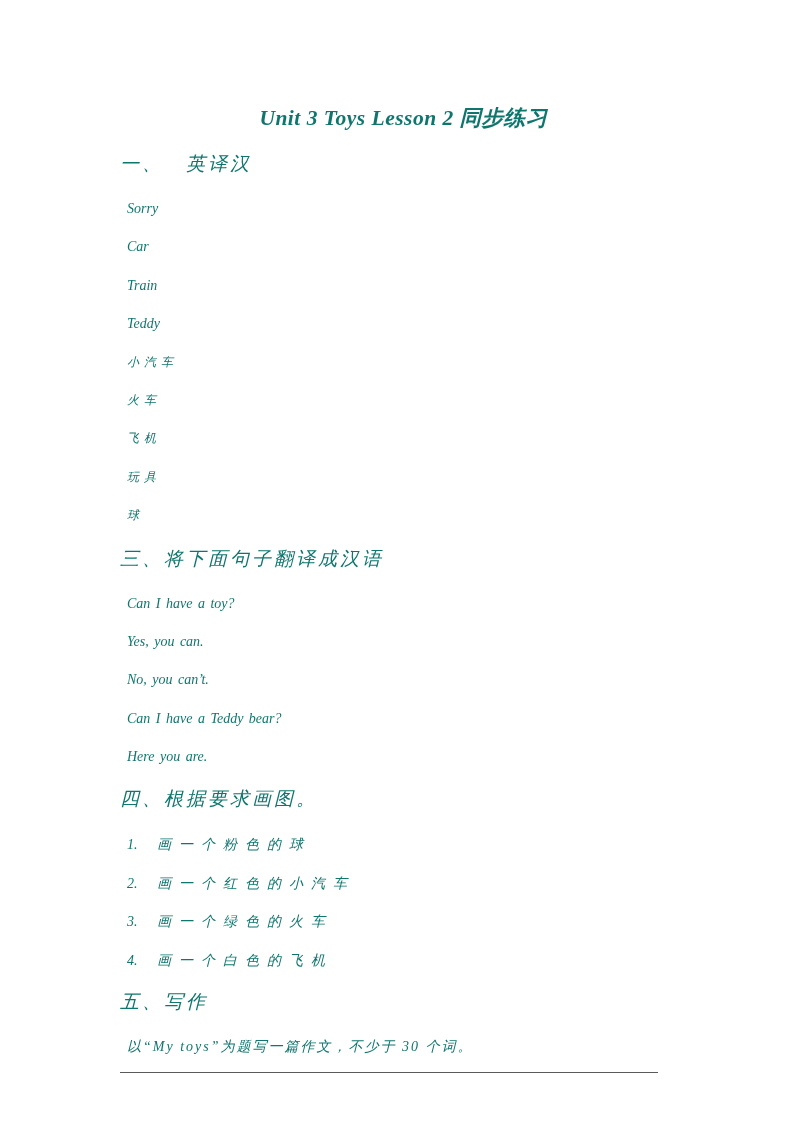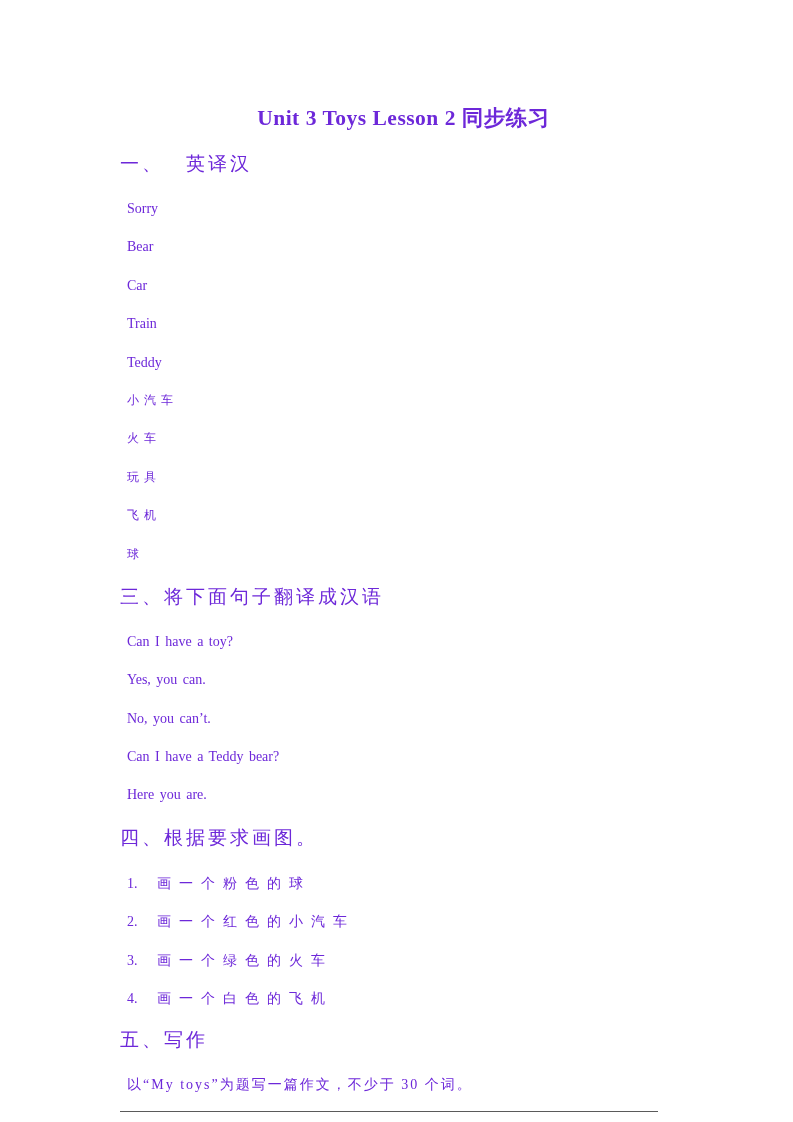--- a/index.html
+++ b/index.html
@@ -5,23 +5,24 @@
   html, body {
     margin: 0;
     padding: 0;
     background: #ffffff;
   }
   .page {
     position: relative;
     width: 793px;
     height: 1122px;
     background: #ffffff;
-    color: #6d28d9;
+    color: #0f766e;
     font-family: "Liberation Serif", "DejaVu Serif", serif;
     overflow: hidden;
+    font-style: italic;
   }
   .content {
     position: absolute;
     left: 120px;
     top: 100px;
     width: 567px;
   }
   .doc-title {
     margin: 0;
     height: 44px;
@@ -76,29 +77,28 @@
 </head>
 <body>
 
 <div class="page">
   <div class="content">
 
     <h1 class="doc-title">Unit 3 Toys Lesson 2 同步练习</h1>
 
     <h2 class="heading">一、　英译汉</h2>
     <p class="line en">Sorry</p>
-    <p class="line en">Bear</p>
     <p class="line en">Car</p>
     <p class="line en">Train</p>
     <p class="line en">Teddy</p>
 
     <p class="line zh">小汽车</p>
     <p class="line zh">火车</p>
+    <p class="line zh">飞机</p>
     <p class="line zh">玩具</p>
-    <p class="line zh">飞机</p>
     <p class="line zh">球</p>
 
     <h2 class="heading">三、将下面句子翻译成汉语</h2>
     <p class="line en">Can I have a toy?</p>
     <p class="line en">Yes, you can.</p>
     <p class="line en">No, you can’t.</p>
     <p class="line en">Can I have a Teddy bear?</p>
     <p class="line en">Here you are.</p>
 
     <h2 class="heading">四、根据要求画图。</h2>

